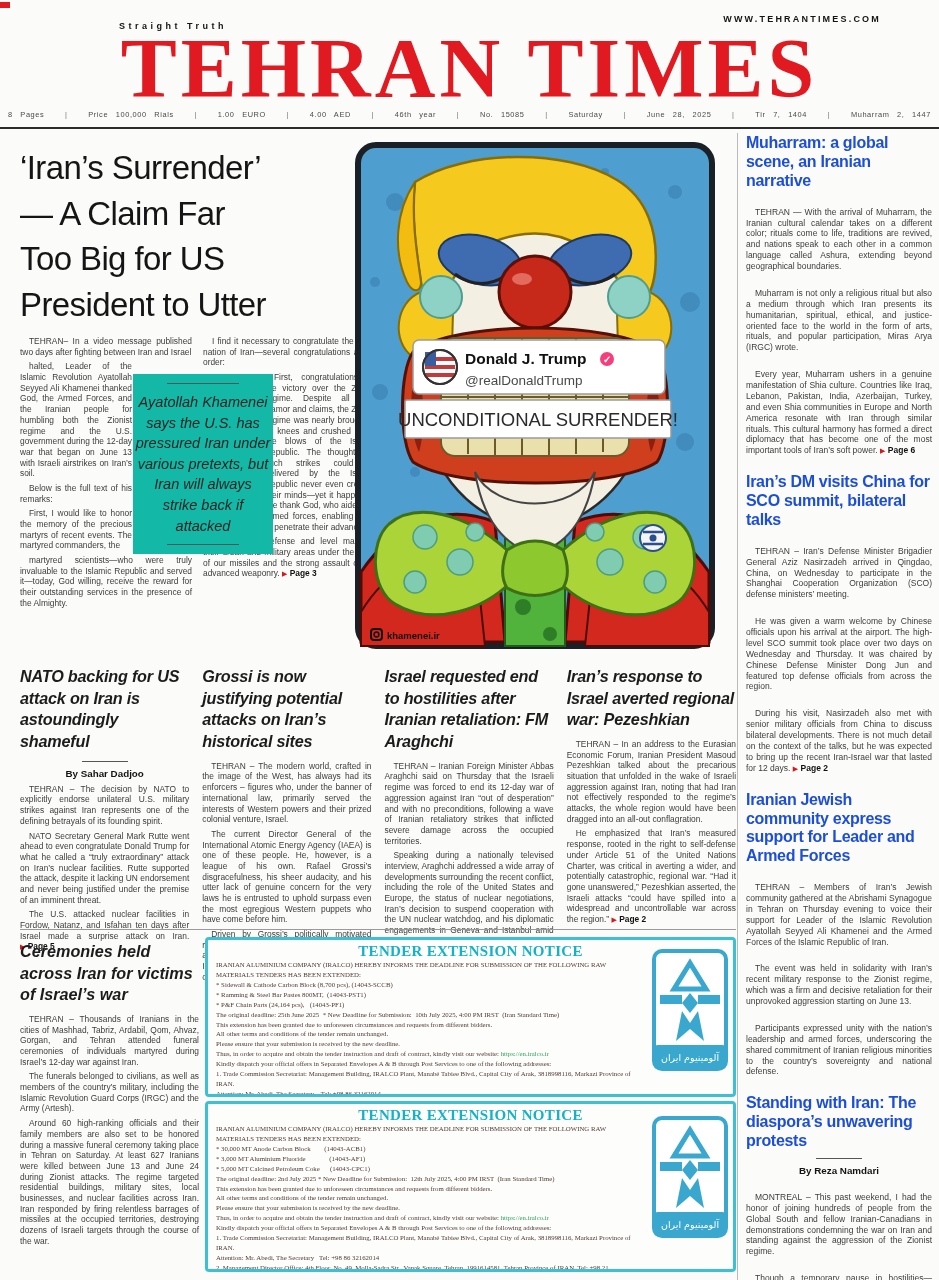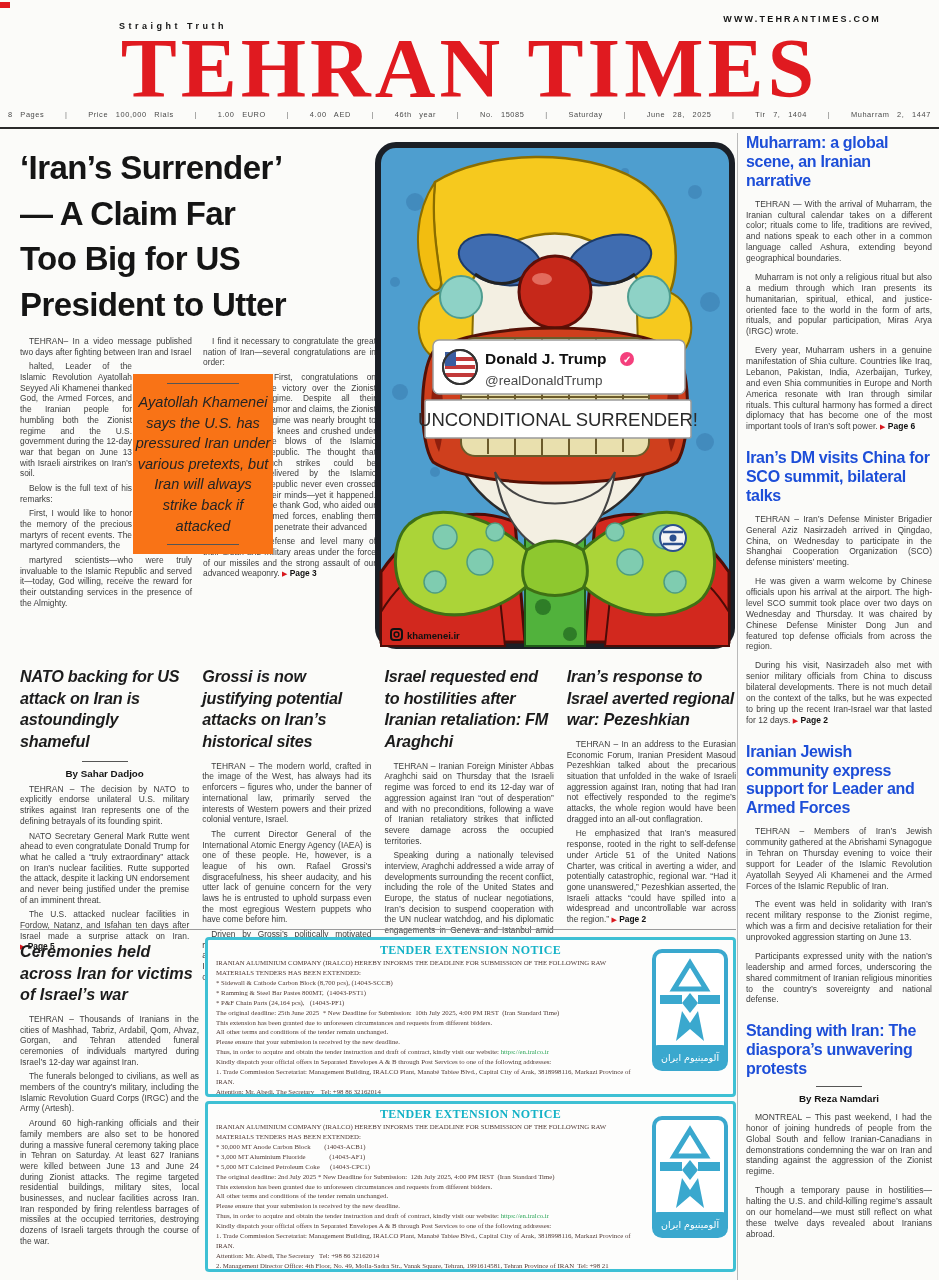--- a/index.html
+++ b/index.html
@@ -13,63 +13,63 @@
       font-family:"Liberation Serif",serif;font-weight:bold;font-size:84px;line-height:1;
       letter-spacing:4px;color:#e01a20;transform:scaleY(1.02);}
   .infobar{position:absolute;left:8px;right:8px;top:110px;display:flex;justify-content:space-between;
       font-size:7.4px;color:#4a4a4a;letter-spacing:.6px;word-spacing:5px;white-space:nowrap;}
   .infobar .sep{color:#777;}
   .toprule{position:absolute;left:0;right:0;top:127px;height:2px;background:#2b2b2b;}
   .rightdivider{position:absolute;left:737px;top:133px;bottom:0;width:1px;background:#b9b9b9;}
   
   .main-story{position:absolute;left:20px;top:138px;width:356px;}
   .kicker{font-size:17.5px;font-weight:bold;line-height:1.25;color:#151515;letter-spacing:-.2px;}
-  .headline{margin-top:7px;font-size:33px;font-weight:700;line-height:1.38;letter-spacing:-.6px;
+  .headline{margin-top:7px;font-size:33px;font-weight:400;line-height:1.38;letter-spacing:-.6px;
       color:#151515;white-space:pre-line;}
   .mbody{position:relative;margin-top:9px;display:flex;gap:11px;}
   .mbody p{font-size:8.4px;line-height:1.27;text-align:justify;margin:0 0 4px;text-indent:9px;color:#3c3c3c;}
   .mcol1{width:172px;}
   .mcol2{width:173px;}
   .mcol1 .mid{width:112px;}
   .mcol2 .mid{margin-left:62px;width:111px;}
-  .pullquote{position:absolute;left:113px;top:38px;width:136px;background:#f97316;z-index:2;
+  .pullquote{position:absolute;left:113px;top:38px;width:136px;background:#14b8a6;z-index:2;
       text-align:center;font-style:italic;font-size:14.5px;line-height:1.42;color:#242424;padding:9px 2px;}
   .pq-rule{width:72px;height:1px;background:#555;margin:0 auto 8px;}
   .pq-rule.bottom{margin:8px auto 0;}
   
   .pref{white-space:nowrap;}
   .pref .arrow{color:#d8181e;font-size:7px;}
   .pref .pnum{font-weight:bold;color:#111;}
   
-  .cartoon{position:absolute;left:375px;top:142px;width:360px;height:507px;}
+  .cartoon{position:absolute;left:355px;top:142px;width:360px;height:507px;}
   
   .rightcol{position:absolute;left:746px;top:134px;width:186px;}
   .rstory{margin-bottom:17px;}
   .rstory h3{margin:0 0 7px;font-size:16px;font-weight:800;line-height:1.18;letter-spacing:-.3px;color:#1d4ed8;}
-  .rstory p{font-size:8.5px;line-height:1.28;text-align:justify;margin:8px 0 4px;text-indent:9px;color:#3c3c3c;}
+  .rstory p{font-size:8.5px;line-height:1.28;text-align:justify;margin:16px 0 4px;text-indent:9px;color:#3c3c3c;}
   .byline-rule{width:46px;height:1px;background:#555;margin:4px auto 6px;}
   .byline{text-align:center;font-weight:bold;font-size:9.8px;color:#141414;margin:0 0 5px;}
   
   .midrow{position:absolute;left:20px;top:666px;width:716px;display:flex;gap:13px;}
   .mstory{flex:1;}
   .mstory h3{margin:0 0 8px;font-style:italic;font-weight:700;font-size:16.2px;line-height:1.34;
       letter-spacing:-.2px;color:#1c1c1c;}
   .mstory p{font-size:8.4px;line-height:1.27;text-align:justify;margin:0 0 4px;text-indent:9px;color:#3c3c3c;}
   .botrule{position:absolute;left:20px;top:929px;width:716px;height:1px;background:#9a9a9a;}
   
   .bl-story{position:absolute;left:20px;top:941px;width:179px;}
   .bl-story h3{margin:0 0 8px;font-style:italic;font-weight:700;font-size:16.2px;line-height:1.34;color:#1c1c1c;}
   .bl-story p{font-size:8.4px;line-height:1.27;text-align:justify;margin:0 0 4px;text-indent:9px;color:#3c3c3c;}
   
   .tender{position:absolute;left:205px;width:531px;border:3px solid #3ec0d4;border-radius:4px;
       background:#fdfdfc;box-sizing:border-box;padding:3px 8px 2px;overflow:hidden;
       font-family:"Liberation Serif",serif;color:#513a35;}
   .tender.t1{top:937px;height:160px;}
   .tender.t2{top:1101px;height:171px;}
-  .tender .ttitle{text-align:center;font-weight:bold;font-size:12px;color:#14b2c6;letter-spacing:.3px;}
+  .tender .ttitle{text-align:center;font-weight:bold;font-size:15px;color:#14b2c6;letter-spacing:.3px;}
   .tender .tline{font-size:6.8px;line-height:1.46;white-space:pre-wrap;padding-right:84px;}
   .tlink{color:#2fa65a;}
   .tender .logo{position:absolute;right:5px;top:9px;width:76px;}
   .t2 .logo{top:12px;}
 </style>
 </head>
 <body>
 
 <div id="page">
 

